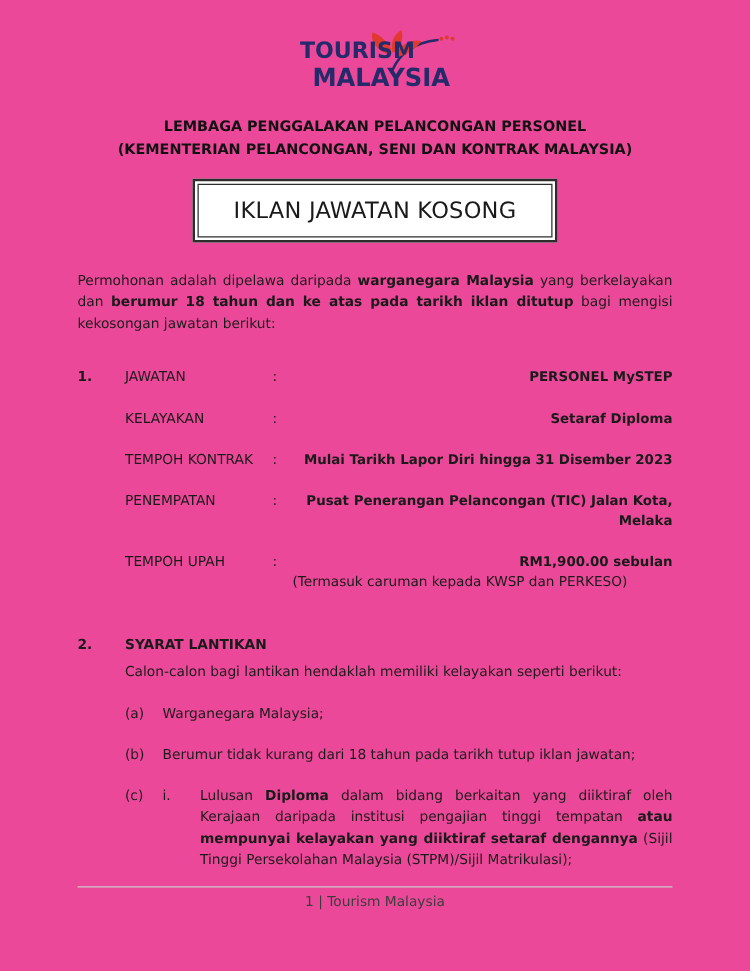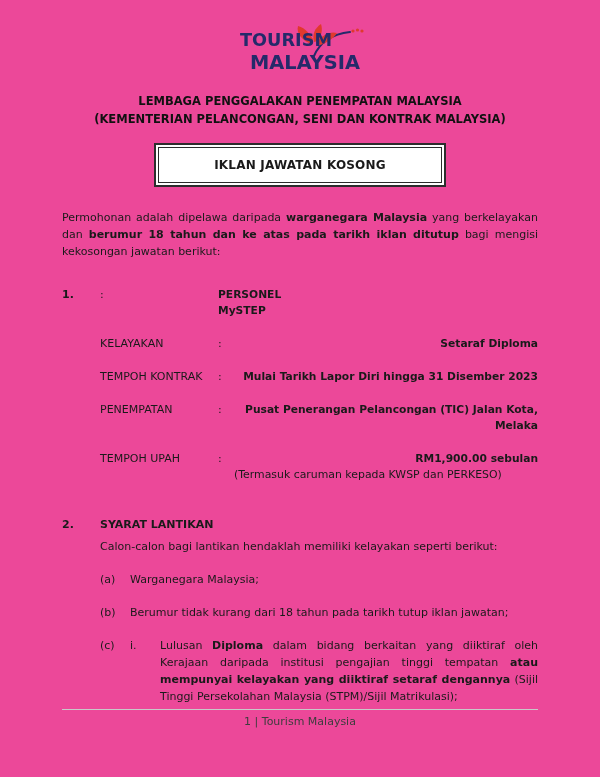--- a/index.html
+++ b/index.html
@@ -12,21 +12,21 @@
     overflow:hidden;
   }
   b,.bold{font-weight:700;margin-top:36px;}
   
   .logo{width:128px;margin:26px auto 0;}
   .logo svg{display:block;overflow:visible;}
   
   .org{margin-top:16px;text-align:center;font-weight:700;font-size:11.5px;line-height:18px;color:#111;}
   
   .titlebox-outer{width:284px;margin:15px auto 0;border:2px solid #2d2d2d;padding:2px;background:#fff;}
-  .titlebox-inner{border:1px solid #2d2d2d;text-align:center;padding:10px 11px;font-weight:700;font-size:12px;letter-spacing:.2px;}
+  .titlebox-inner{border:1px solid #2d2d2d;text-align:center;padding:10px 11px;font-weight:400;font-size:18px;letter-spacing:.2px;}
   
   .intro{margin:22px 62px 0 62px;text-align:justify;font-size:11px;line-height:17px;}
   
   .sec1{margin:27px 62px 0 62px;}
   .row{display:grid;grid-template-columns:38px 118px 16px 1fr;font-size:11px;line-height:16px;margin-bottom:17px;}
   .row:last-child{margin-bottom:0;}
   .row .num{font-weight:700;}
   .row .val{font-weight:700;font-size:10.7px;line-height:16px;text-align:right;}
   .row .note{font-weight:400;font-size:10.9px;}
   
@@ -61,33 +61,34 @@
         <circle cx="121.5" cy="4" r="1.6"></circle>
         <circle cx="126" cy="5" r="1.6"></circle>
       </g>
 
       <text x="4" y="20" font-size="18" font-weight="bold" fill="#252a6a" textLength="92" lengthAdjust="spacingAndGlyphs" font-family="DejaVu Sans, Liberation Sans, sans-serif">TOURISM</text>
       <text x="14" y="43" font-size="20" font-weight="bold" fill="#252a6a" textLength="110" lengthAdjust="spacingAndGlyphs" font-family="DejaVu Sans, Liberation Sans, sans-serif">MALAYSIA</text>
     </svg>
   </div>
 
   <div class="org">
-    <div>LEMBAGA PENGGALAKAN PENEMPATAN MALAYSIA</div>
+    <div>LEMBAGA PENGGALAKAN PELANCONGAN PERSONEL</div>
     <div>(KEMENTERIAN PELANCONGAN, SENI DAN KONTRAK MALAYSIA)</div>
   </div>
 
   <div class="titlebox-outer">
     <div class="titlebox-inner">IKLAN JAWATAN KOSONG</div>
   </div>
 
   <p class="intro"><span>Permohonan adalah dipelawa daripada </span><b>warganegara Malaysia</b><span> yang berkelayakan dan </span><b>berumur 18 tahun dan ke atas pada tarikh iklan ditutup</b><span> bagi mengisi kekosongan jawatan berikut:</span></p>
 
   <div class="sec1">
     <div class="row">
       <span class="num">1.</span>
+      <span class="lbl">JAWATAN</span>
       <span class="col">:</span>
       <span class="val">PERSONEL MySTEP</span>
     </div>
     <div class="row">
       <span class="num"></span>
       <span class="lbl">KELAYAKAN</span>
       <span class="col">:</span>
       <span class="val">Setaraf Diploma</span>
     </div>
     <div class="row">

